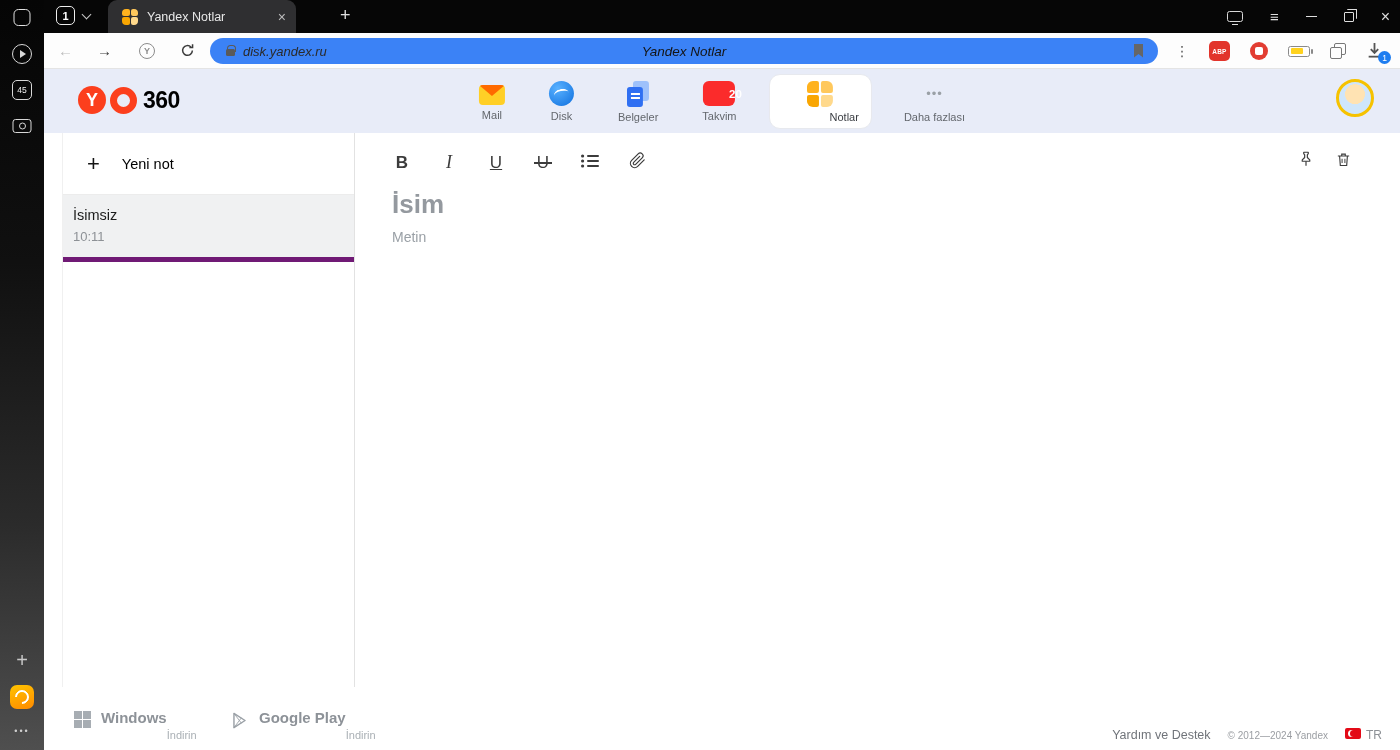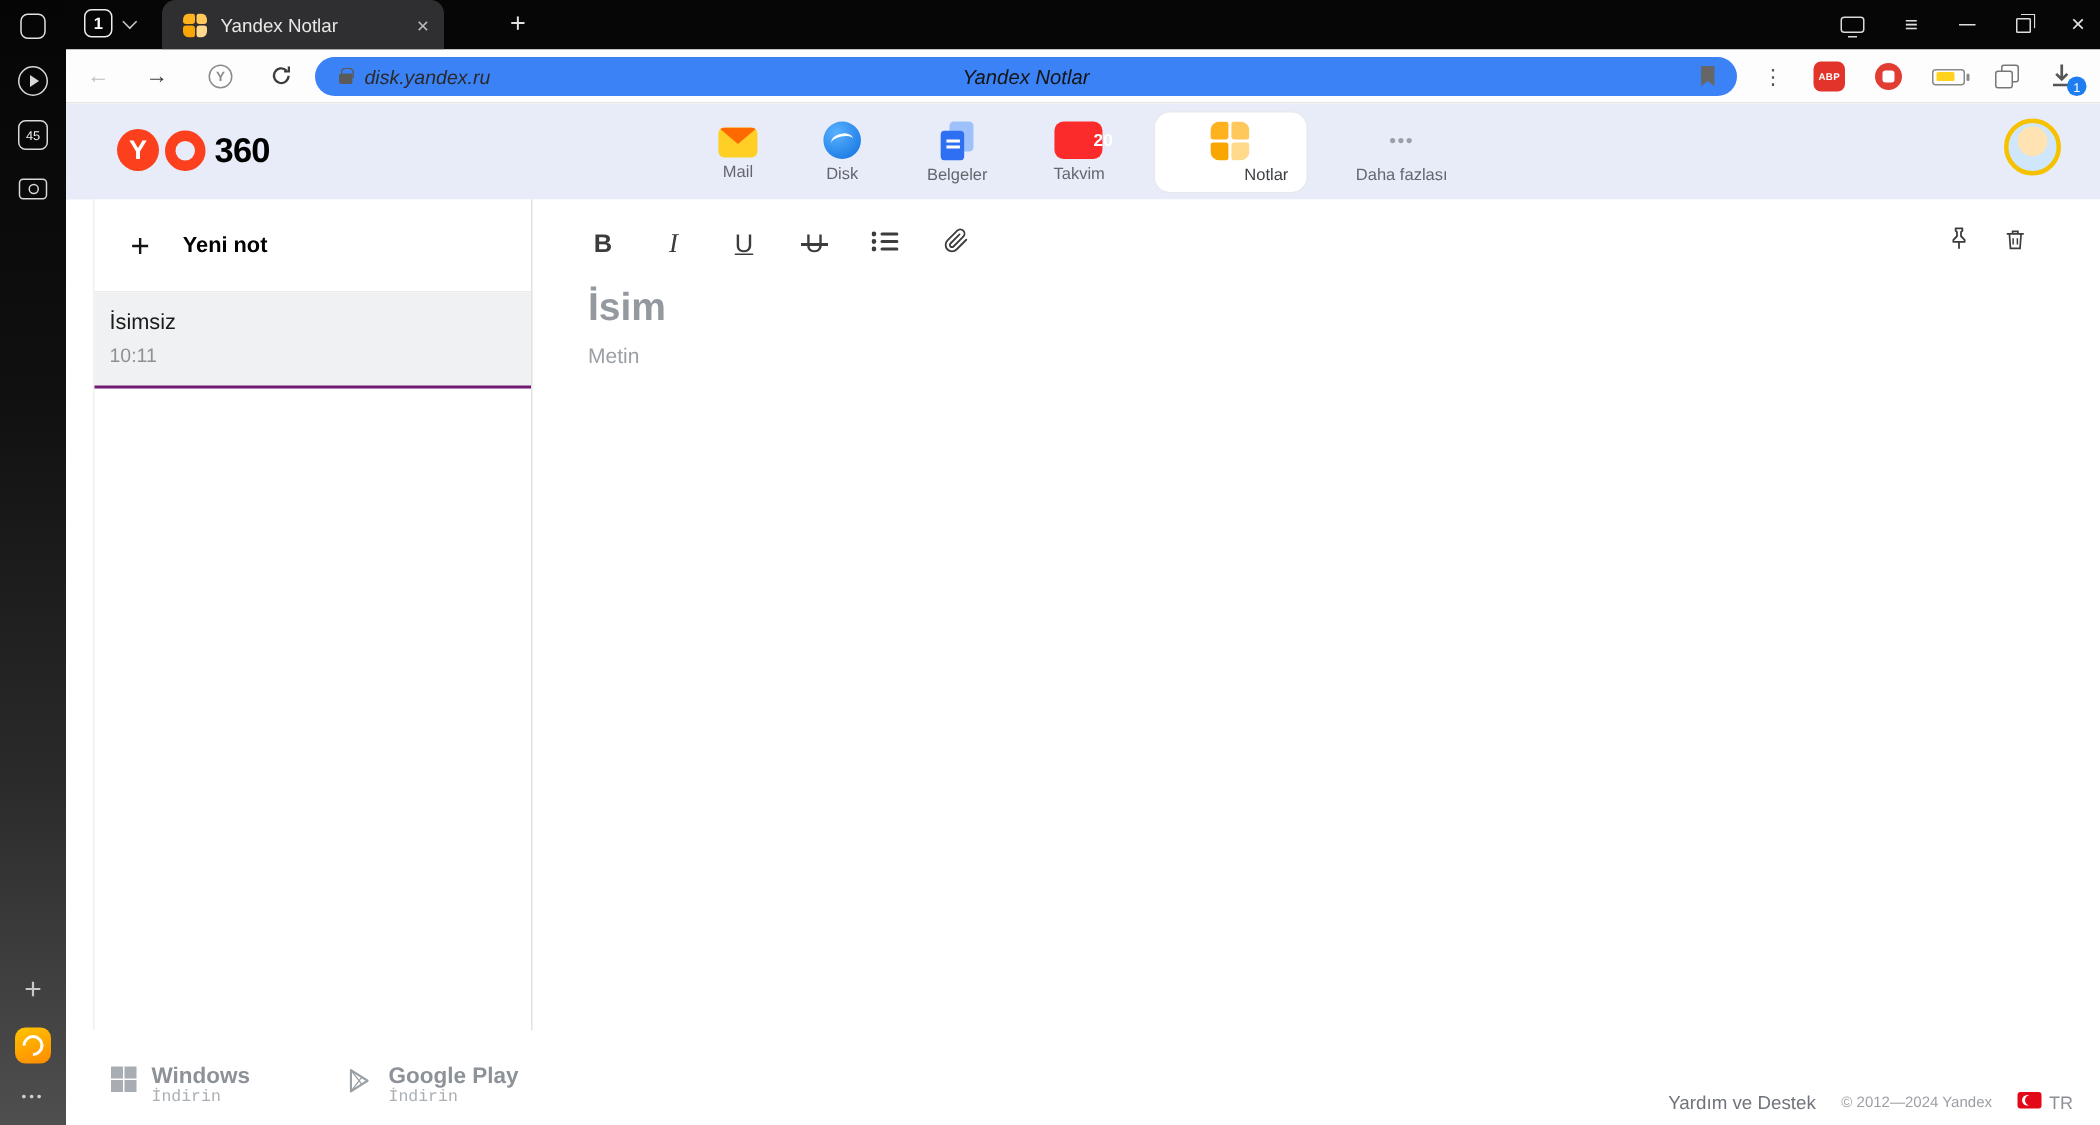--- a/index.html
+++ b/index.html
@@ -118,22 +118,22 @@
   .notes-icon.small { width:16px; height:16px; border-radius:4px; gap:1px; flex:none; }
   .ic-more { color:#9aa0a6; font-size:13px; letter-spacing:1px; line-height:26px; height:26px; }
   .avatar { position:absolute; right:26px; top:10px; width:38px; height:38px; border:3px solid #f6c200; border-radius:50%;
     background:radial-gradient(circle at 50% 38%, #ffe3b3 0 38%, #cfe6fb 40% 100%); }
 
   
   .list-pane { position:absolute; left:18px; top:64px; width:293px; height:554px; background:#fff;
     border-right:1px solid #e2e2e2; border-left:1px solid #f0f0f0; }
   .new-note { height:62px; border-bottom:1px solid #ececec; display:flex; align-items:center; padding-left:24px; gap:22px; cursor:default; }
   .plus { font-size:22px; font-weight:300; color:#141414; line-height:1; }
-  .new-note-label { font-size:14.5px; font-weight:700; color:#000; }
-  .note-item { background:#f0f1f2; padding:12px 10px 13px 10px; border-bottom:2px solid #701a75; cursor:default; }
+  .new-note-label { font-size:14.5px; font-weight:400; color:#000; }
+  .note-item { background:#f0f1f2; padding:12px 10px 13px 10px; border-bottom:5px solid #701a75; cursor:default; }
   .note-title { font-size:14.5px; color:#1c1c1c; }
   .note-time { font-size:13px; color:#8d9196; margin-top:6px; }
 
   
   .editor { position:absolute; left:312px; top:64px; right:0; height:554px; background:#fff; }
   .toolbar { position:absolute; left:36px; top:15px; height:28px; display:flex; align-items:center; gap:27px; }
   .tool { width:20px; text-align:center; font-size:17px; color:#3c3c3c; line-height:1; cursor:default; }
   .tool.bold { font-weight:800; }
   .tool.italic { font-style:italic; font-family:"Liberation Serif", serif; font-size:18px; }
   .tool.underline { text-decoration:underline; }
@@ -143,23 +143,23 @@
   .editor-title { position:absolute; left:36px; top:56px; font-size:26px; font-weight:700; color:#94999f; }
   .editor-body { position:absolute; left:36px; top:96px; font-size:14px; color:#9aa0a6; }
 
   
   .footer { position:absolute; left:0; top:618px; width:1356px; height:63px; background:#fff; }
   .store { position:absolute; top:22px; display:flex; align-items:flex-start; gap:10px; cursor:default; }
   .store-win { left:30px; } .store-gp { left:186px; }
   .win-logo { width:17px; height:17px; display:grid; grid-template-columns:1fr 1fr; grid-template-rows:1fr 1fr; gap:1.5px; margin-top:2px; }
   .win-logo i { background:#a7adb3; display:block; }
   .gp-logo { margin-top:2px; }
-  .store-text { display:flex; flex-direction:column; }
+  .store-text { display:flex; flex-direction:row; }
   .store-name { font-size:15px; font-weight:700; color:#8d9298; }
-  .store-sub { font-size:11px; color:#aab0b5; margin-top:0;font-family:Liberation Mono, monospace; }
+  .store-sub { font-size:11px; color:#aab0b5; margin-top:20px; }
   .footer-right { position:absolute; right:18px; bottom:8px; display:flex; align-items:center; gap:17px; }
   .f-help { font-size:12.5px; color:#70747a; }
   .f-copy { font-size:10px; color:#9b9ea3; }
   .f-lang { display:flex; align-items:flex-start; gap:5px; font-size:12px; color:#8d9196; }
   .tr-flag { width:16px; height:11px; background:#e30a17; border-radius:2px; position:relative; display:block; }
   .tr-flag::before { content:""; position:absolute; left:3px; top:2px; width:7px; height:7px; background:#fff; border-radius:50%; }
   .tr-flag::after { content:""; position:absolute; left:5px; top:2px; width:7px; height:7px; background:#e30a17; border-radius:50%; }
 </style>
 </head>
 <body>

